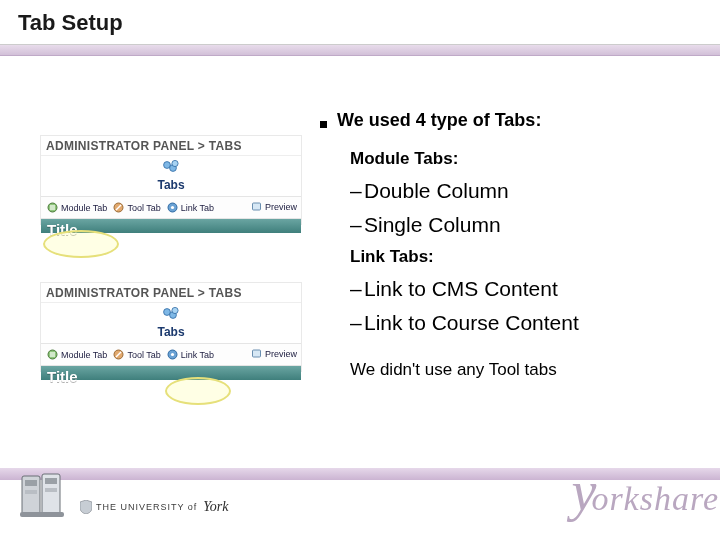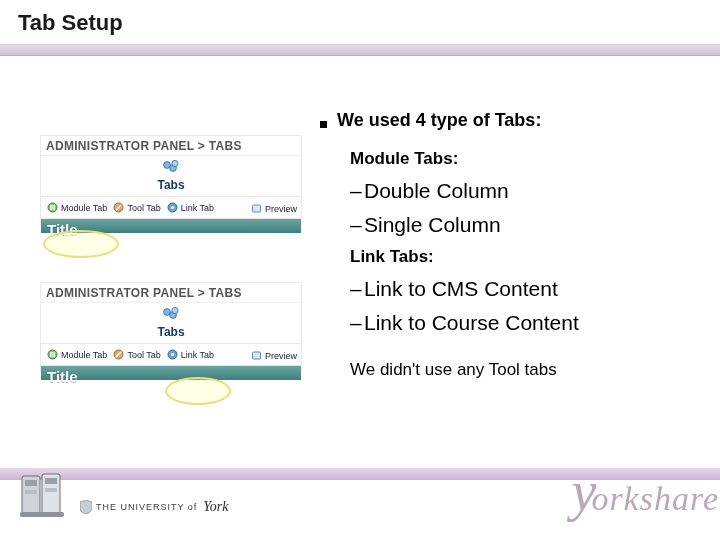--- a/index.html
+++ b/index.html
@@ -104,21 +104,21 @@
     gap: 4px;
     padding: 4px 6px;
     font-weight: bold;
     font-size: 12px;
     color: #1c3a6e;
     flex-direction: column;
   }
   .panel-heading svg { flex: 0 0 auto; }
   .tab-items {
     display: flex;
-    align-items: flex-end;
+    align-items: flex-start;
     gap: 2px;
     padding: 4px 4px;
     border-top: 1px solid #e5e5e5;
     border-bottom: 1px solid #e5e5e5;
     position: relative;
     background: #fdfdfd;
   }
   .tab-link {
     display: inline-flex;
     align-items: center;

